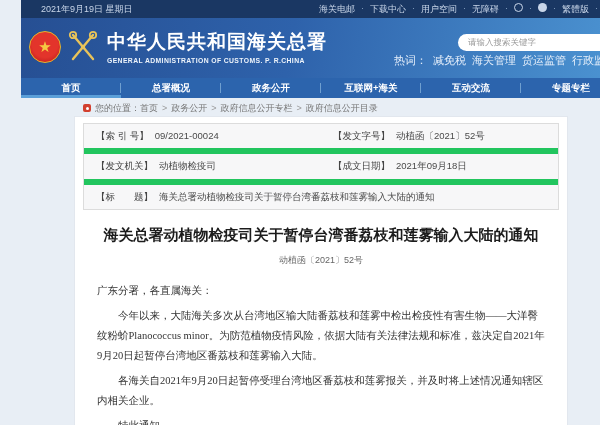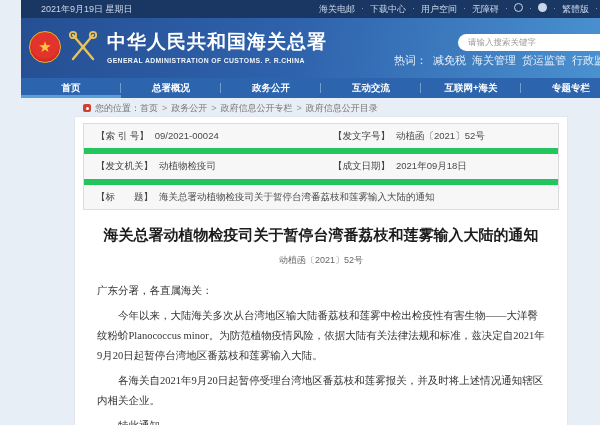--- a/index.html
+++ b/index.html
@@ -117,22 +117,22 @@
     </div>
     <div class="hotwords">
       <b>热词：</b><span class="hw">减免税</span><span class="hw">海关管理</span><span class="hw">货运监管</span><span class="hw">行政监管</span>
     </div>
   </div>
 
   <div class="nav">
     <div class="nav-item active">首页</div>
     <div class="nav-item">总署概况</div>
     <div class="nav-item">政务公开</div>
+    <div class="nav-item">互联网+海关</div>
     <div class="nav-item">互动交流</div>
-    <div class="nav-item">互联网+海关</div>
     <div class="nav-item">专题专栏</div>
   </div>
 
   <div class="crumbbar">
     <span class="loc-icon"></span>
     <span>您的位置：</span>
     <a href="#">首页</a>
     <span class="sep">&gt;</span>
     <a href="#">政务公开</a>
     <span class="sep">&gt;</span>

